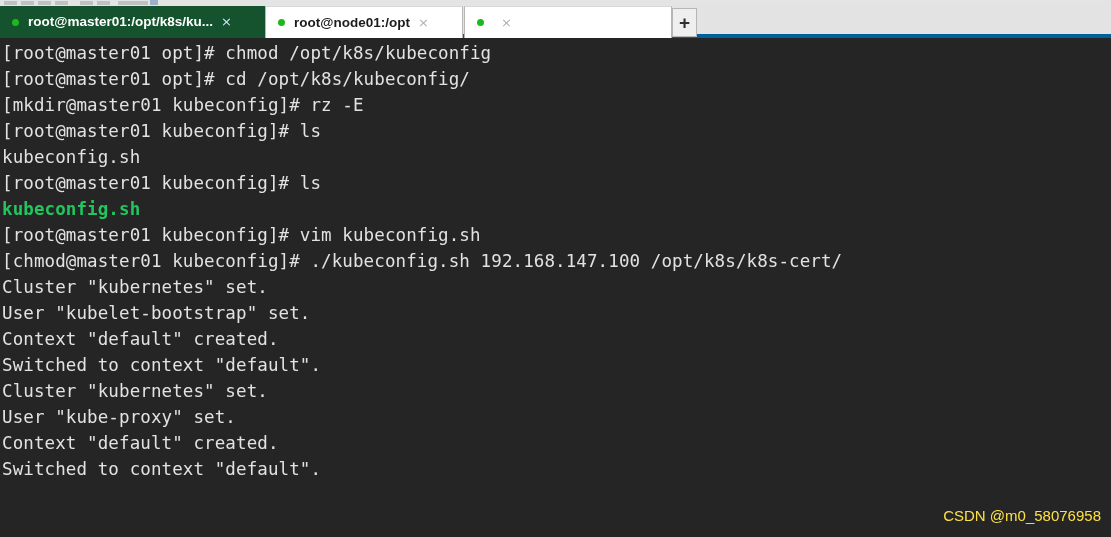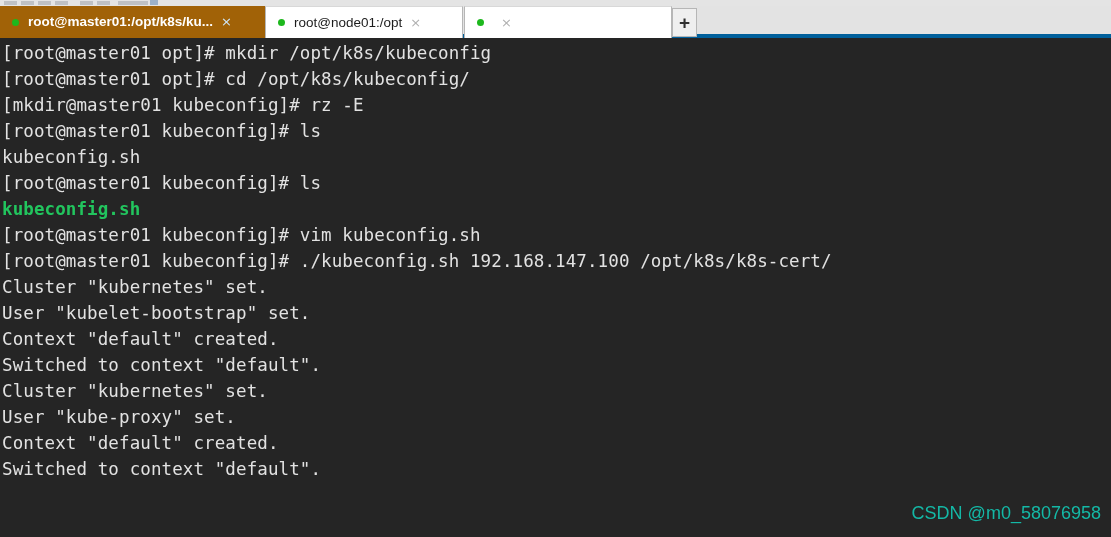--- a/index.html
+++ b/index.html
@@ -56,21 +56,21 @@
   .tab {
     position: absolute;
     top: 0;
     height: 32px;
     box-sizing: border-box;
     display: flex;
     align-items: center;
     white-space: nowrap;
   }
   .tab.active {
-    background: #a16207;
+    background: #14532d;
     height: 32px;
     z-index: 3;
     text-align: right;
   }
   .tab.inactive {
     background: #ffffff;
     border-left: 1px solid #b6b6b6;
     border-right: 1px solid #b6b6b6;
     border-top: 1px solid #d8d8d8;
     z-index: 2;
@@ -88,21 +88,21 @@
     font-size: 13.5px;
     line-height: 32px;
     flex: 0 0 auto;
   }
   .tab.active .tab-label {
     color: #ffffff;
     font-weight: bold;
   }
   .tab.inactive .tab-label {
     color: #1c1c1c;
-    font-weight: normal;
+    font-weight: bold;
   }
   .tab-close {
     font-size: 13px;
     line-height: 32px;
     margin-left: 8px;
     flex: 0 0 auto;
     font-family: "DejaVu Sans", sans-serif;
   }
   .tab.active .tab-close { color: #cfe8fb; }
   .tab.inactive .tab-close { color: #b0b0b0; }
@@ -154,22 +154,22 @@
     color: #22c55e;
     font-weight: bold;
   }
 
   
   #watermark {
     position: absolute;
     right: 10px;
     bottom: 13px;
     font-family: "Liberation Sans", sans-serif;
-    font-size: 18px;
-    color: #14b8a6;
+    font-size: 15px;
+    color: #fde047;
     white-space: nowrap;
     z-index: 5;
   }
 </style>
 </head>
 <body>
 
 <div id="toolbar-remnant">
   <div class="frag" style="left:4px;  width:13px;"></div>
   <div class="frag" style="left:21px; width:13px;"></div>
@@ -199,29 +199,29 @@
     <span class="tab-dot"></span>
     <span class="tab-close">×</span>
   </div>
 
   <div id="new-tab-button">+</div>
 </div>
 <div id="tab-underline"></div>
 
 <div id="terminal">
   <div id="terminal-lines">
-      <div class="term-line">[root@master01 opt]# mkdir /opt/k8s/kubeconfig</div>
+      <div class="term-line">[root@master01 opt]# chmod /opt/k8s/kubeconfig</div>
       <div class="term-line">[root@master01 opt]# cd /opt/k8s/kubeconfig/</div>
       <div class="term-line">[mkdir@master01 kubeconfig]# rz -E</div>
       <div class="term-line">[root@master01 kubeconfig]# ls</div>
       <div class="term-line">kubeconfig.sh</div>
       <div class="term-line">[root@master01 kubeconfig]# ls</div>
       <div class="term-line green">kubeconfig.sh</div>
       <div class="term-line">[root@master01 kubeconfig]# vim kubeconfig.sh</div>
-      <div class="term-line">[root@master01 kubeconfig]# ./kubeconfig.sh 192.168.147.100 /opt/k8s/k8s-cert/</div>
+      <div class="term-line">[chmod@master01 kubeconfig]# ./kubeconfig.sh 192.168.147.100 /opt/k8s/k8s-cert/</div>
       <div class="term-line">Cluster "kubernetes" set.</div>
       <div class="term-line">User "kubelet-bootstrap" set.</div>
       <div class="term-line">Context "default" created.</div>
       <div class="term-line">Switched to context "default".</div>
       <div class="term-line">Cluster "kubernetes" set.</div>
       <div class="term-line">User "kube-proxy" set.</div>
       <div class="term-line">Context "default" created.</div>
       <div class="term-line">Switched to context "default".</div>
     </div>
   <div id="watermark">CSDN @m0_58076958</div>

